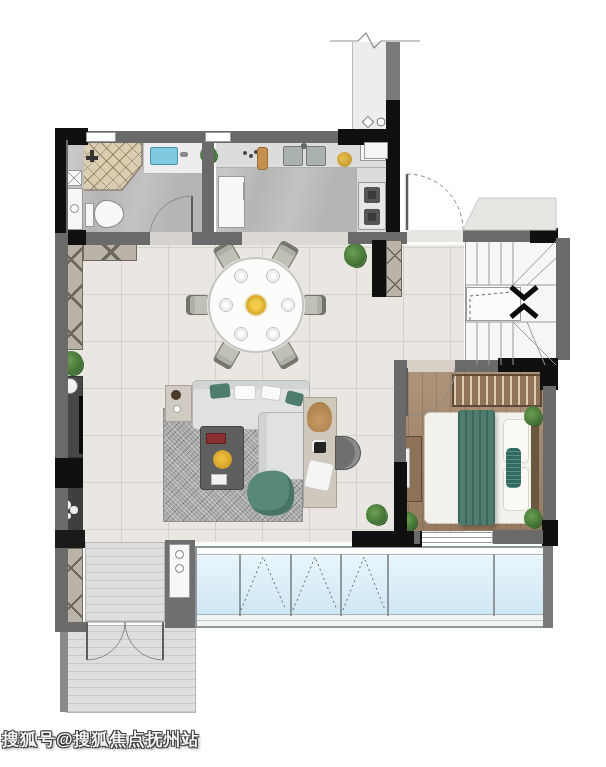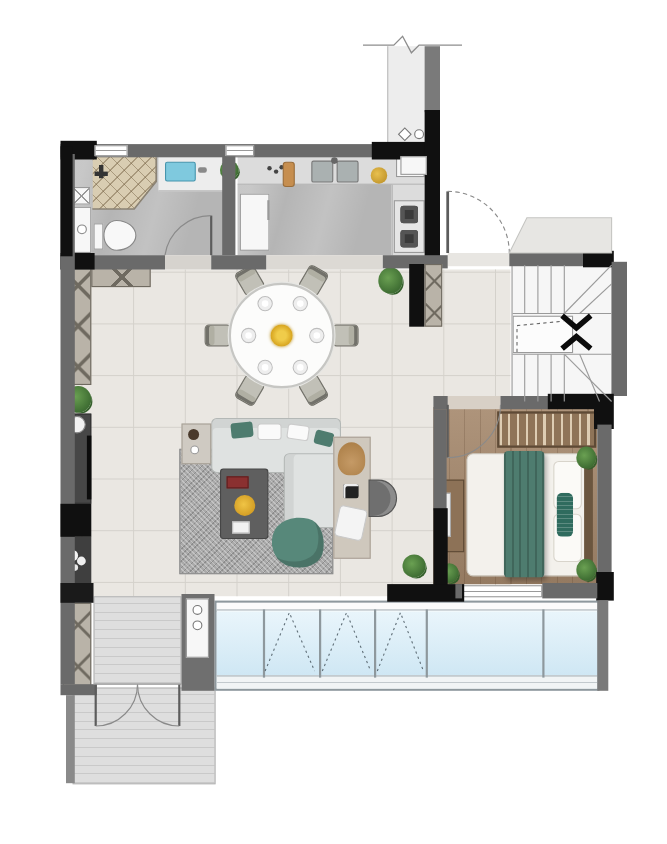--- a/index.html
+++ b/index.html
@@ -262,13 +262,14 @@
     </g>
     <polyline points="470,320 470,296 512,292" fill="none" stroke="#666" stroke-width="1" stroke-dasharray="3,3"></polyline>
     <path d="M511,287 L524,298 L537,287" fill="none" stroke="#0b0b0b" stroke-width="5"></path>
     <path d="M511,317 L524,306 L537,317" fill="none" stroke="#0b0b0b" stroke-width="5"></path>
 
     <polyline points="241,610 263,557 286,610" fill="none" stroke="#5e6d76" stroke-width="1" stroke-dasharray="2,3"></polyline>
     <polyline points="293,610 315,557 337,610" fill="none" stroke="#5e6d76" stroke-width="1" stroke-dasharray="2,3"></polyline>
     <polyline points="343,610 364,557 385,610" fill="none" stroke="#5e6d76" stroke-width="1" stroke-dasharray="2,3"></polyline>
   </svg>
 
+  <div id="wm">搜狐号@搜狐焦点抚州站</div>
 </div>
 
 </body></html>

